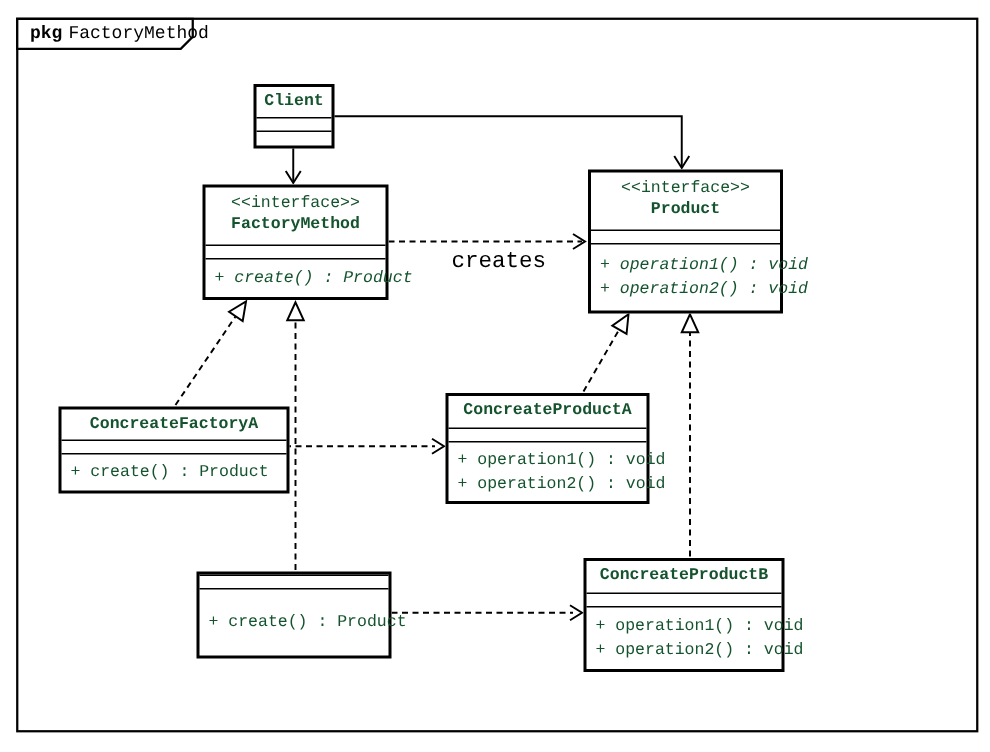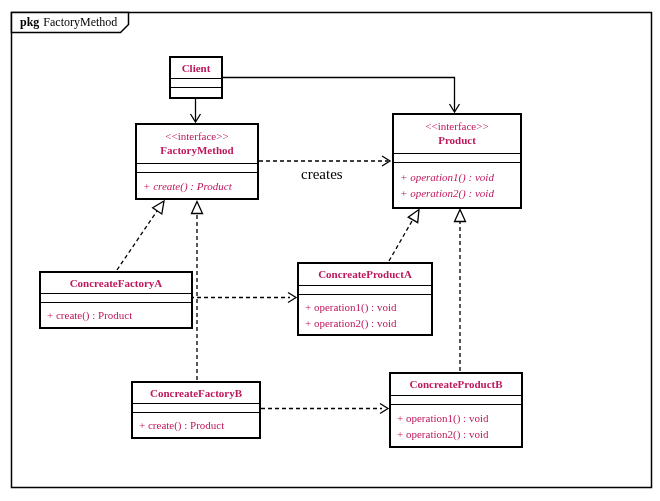--- a/index.html
+++ b/index.html
@@ -1,35 +1,35 @@
 <!DOCTYPE html>
 <html><head>
 <meta charset="utf-8">
 <style>
   html,body { margin:0; padding:0; background:#ffffff; }
   #canvas {
     position:relative; width:660px; height:501px;
     background:#ffffff; overflow:hidden;
-    font-family:Liberation Serif, serif;
+    font-family:Liberation Mono, monospace;
   }
   #wires { position:absolute; left:0; top:0; z-index:0; }
 
   
   .tab-label {
     position:absolute; left:20px; top:15px; z-index:2;
     font-size:12px; color:#000; white-space:nowrap;
   }
   .tab-label .kw { font-weight:bold; }
   .tab-label .nm { margin-left:4px; }
 
   
   .cls {
     position:absolute; z-index:1; box-sizing:border-box;
     background:#ffffff; border:2px solid #000;
-    display:flex; flex-direction:column; color:#be185d;
+    display:flex; flex-direction:column; color:#14532d;
   }
   .cls-title {
     flex:0 0 auto; display:flex; flex-direction:column;
     justify-content:center; text-align:center;
     font-size:11px; font-weight:bold;
   }
   .stereo { font-weight:normal; font-size:11px; line-height:13px; }
   .cname  { font-size:11px; line-height:15px; font-weight:bold; }
   .cls-attrs { border-top:1.5px solid #000; flex:0 0 8px; }
   .cls-ops {
@@ -151,23 +151,20 @@
       <div class="cname">ConcreateProductA</div>
     </div>
     <div class="cls-attrs"></div>
     <div class="cls-ops">
       <div class="op">+ operation1() : void</div>
       <div class="op">+ operation2() : void</div>
     </div>
   </div>
 
   <div class="cls" style="left:131px;top:381px;width:130px;height:58px">
-    <div class="cls-title" style="flex:0 0 20px">
-      <div class="cname">ConcreateFactoryB</div>
-    </div>
     <div class="cls-attrs"></div>
     <div class="cls-ops">
       <div class="op">+ create() : Product</div>
     </div>
   </div>
 
   <div class="cls" style="left:389px;top:372px;width:134px;height:76px">
     <div class="cls-title" style="flex:0 0 21px">
       <div class="cname">ConcreateProductB</div>
     </div>

